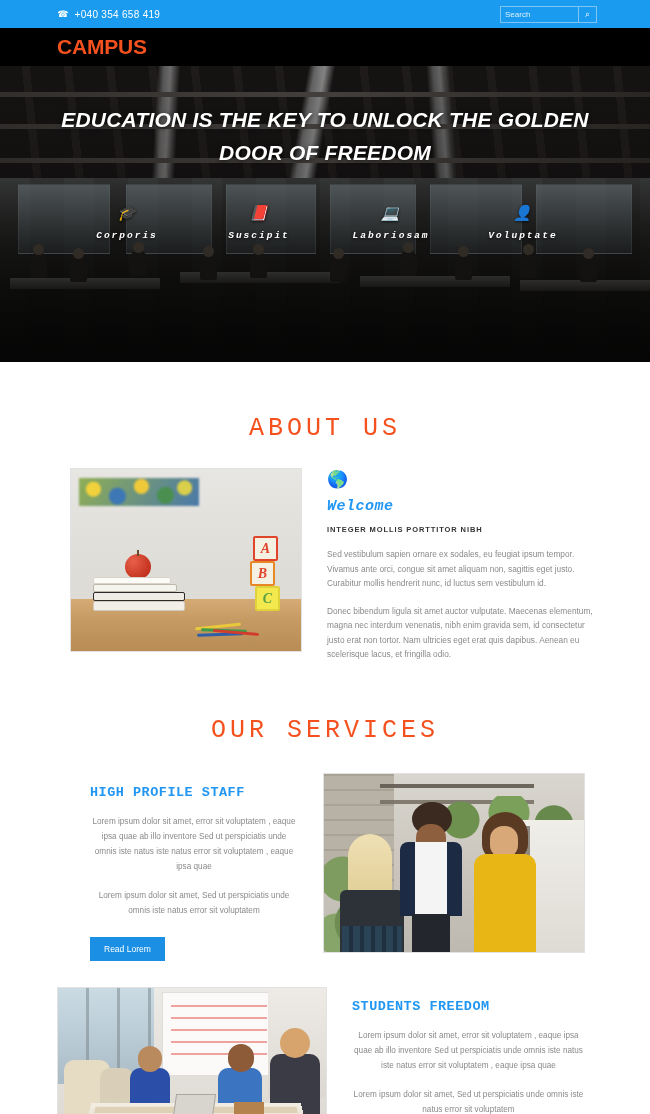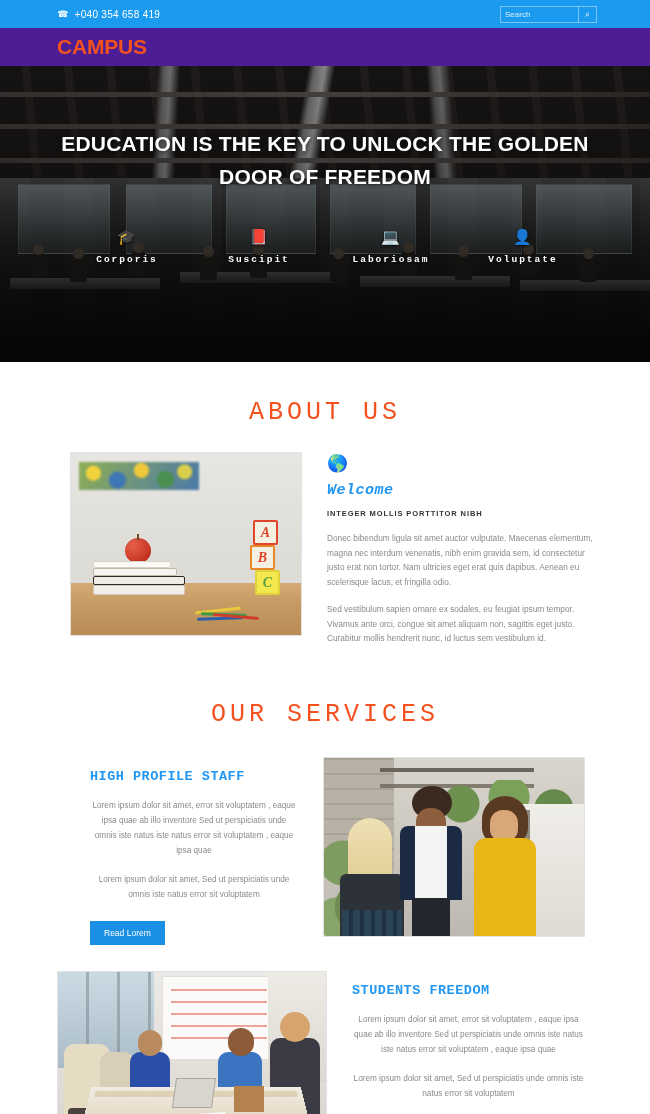--- a/index.html
+++ b/index.html
@@ -50,21 +50,21 @@
     color: #ffffff;
     font-size: 9px;
     line-height: 15px;
     text-align: center;
     cursor: pointer;
   }
 
   
   .header {
     height: 38px;
-    background: #4c1d95;
+    background: #000000;
     display: flex;
     align-items: center;
     padding: 0 40px 0 57px;
     justify-content: space-between;
     position: relative;
     z-index: 5;
   }
   .logo {
     color: #f4511e;
     font-size: 21px;
@@ -139,22 +139,23 @@
     content:""; position:absolute; top:-8px; left:3px; width:11px; height:11px;
     border-radius:50%; background:#6a5d50;
   }
   .hero-shade {
     position: absolute; inset: 0;
     background: linear-gradient(180deg, rgba(0,0,0,.35) 0%, rgba(0,0,0,.42) 28%, rgba(0,0,0,.55) 65%, rgba(0,0,0,.72) 100%);
   }
   .hero-content {
     position: relative;
     z-index: 3;
-    padding-top: 62px;
+    padding-top: 38px;
     text-align: center;
+    font-style: italic;
   }
   .hero-title {
     color: #ffffff;
     font-size: 21px;
     font-weight: bold;
     line-height: 1.55;
     letter-spacing: .2px;
     text-shadow: 0 1px 4px rgba(0,0,0,.6);
     padding: 0 30px;
   }
@@ -192,21 +193,21 @@
   
   .sec-title {
     text-align: center;
     color: #f4511e;
     font-size: 25px;
     letter-spacing: 4px;
     font-family: "Liberation Mono", monospace;
   }
 
   
-  .about { padding-top: 36px; }
+  .about { padding-top: 52px; }
   .about-grid {
     display: flex;
     padding: 25px 57px 0 70px;
     gap: 25px;
   }
   .about-img {
     width: 232px; height: 184px;
     flex: 0 0 232px;
     border: 1px solid #e2e2e2;
     position: relative;
@@ -482,22 +483,22 @@
       <div class="cls-blocks">
           <i class="blkA">A</i>
           <i class="blkB">B</i>
           <i class="blkC">C</i>
         </div>
     </div>
     <div class="about-text">
       <span class="globe-icon">🌎</span>
       <div class="welcome">Welcome</div>
       <div class="subtitle">INTEGER MOLLIS PORTTITOR NIBH</div>
+      <p>Sed vestibulum sapien ornare ex sodales, eu feugiat ipsum tempor. Vivamus ante orci, congue sit amet aliquam non, sagittis eget justo. Curabitur mollis hendrerit nunc, id luctus sem vestibulum id.</p>
       <p>Donec bibendum ligula sit amet auctor vulputate. Maecenas elementum, magna nec interdum venenatis, nibh enim gravida sem, id consectetur justo erat non tortor. Nam ultricies eget erat quis dapibus. Aenean eu scelerisque lacus, et fringilla odio.</p>
-      <p>Sed vestibulum sapien ornare ex sodales, eu feugiat ipsum tempor. Vivamus ante orci, congue sit amet aliquam non, sagittis eget justo. Curabitur mollis hendrerit nunc, id luctus sem vestibulum id.</p>
     </div>
   </div>
 </div>
 
 <div class="services">
   <div class="sec-title">OUR SERVICES</div>
 
   <div class="srv-row">
     <div class="srv-text">
       <h3>HIGH PROFILE STAFF</h3>

